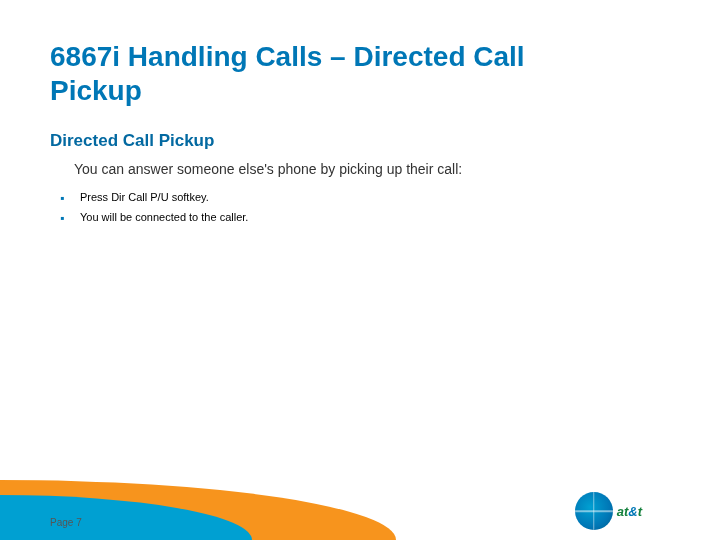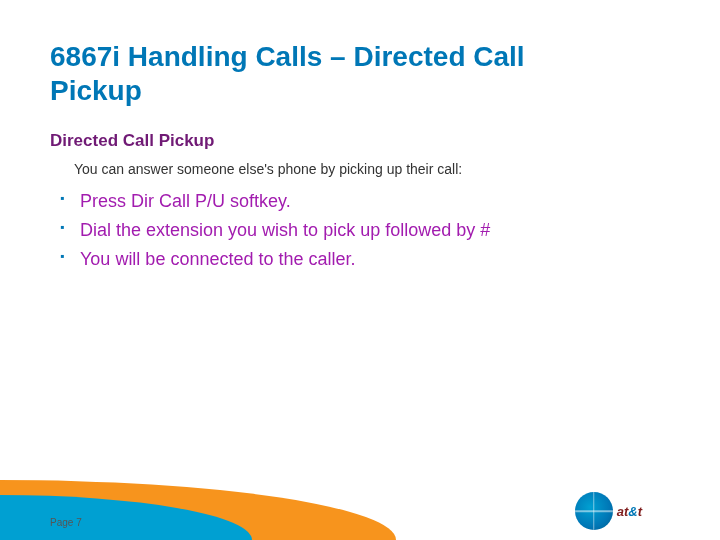--- a/index.html
+++ b/index.html
@@ -25,39 +25,39 @@
       font-size: 28px;
       font-weight: bold;
       color: #0077b6;
       line-height: 1.2;
       margin-bottom: 24px;
     }
 
     .subtitle {
       font-size: 17px;
       font-weight: bold;
-      color: #701a75;
+      color: #0369a1;
       margin-bottom: 10px;
     }
 
     .intro-text {
       font-size: 14px;
       color: #333333;
       margin-bottom: 10px;
       margin-left: 24px;
     }
 
     .bullet-list {
       list-style: none;
       padding-left: 10px;
     }
 
     .bullet-list li {
-      font-size: 18px;
-      color: #a21caf;
+      font-size: 11px;
+      color: #000000;
       padding: 4px 0 4px 20px;
       position: relative;
     }
 
     .bullet-list li::before {
       content: '▪';
       color: #0077b6;
       position: absolute;
       left: 0;
       top: 4px;
@@ -153,38 +153,37 @@
     }
 
     .att-text {
       font-size: 13px;
       font-weight: bold;
       color: #0077b6;
       font-style: italic;
     }
 
     .att-text span {
-      color: #7f1d1d;
+      color: #15803d;
       text-align: right;
     }
   </style>
 </head>
 <body>
 
 <div class="slide">
 
   <h1 class="title">6867i Handling Calls – Directed Call Pickup</h1>
 
   <h2 class="subtitle">Directed Call Pickup</h2>
 
   <p class="intro-text">You can answer someone else's phone by picking up their call:</p>
 
   <ul class="bullet-list">
     <li>Press Dir Call P/U softkey.</li>
-    <li>Dial the extension you wish to pick up followed by #</li>
     <li>You will be connected to the caller.</li>
   </ul>
 
   <div class="bottom-decoration">
     <div class="wave-orange"></div>
     <div class="wave-blue"></div>
   </div>
 
   <div class="page-number">Page 7</div>
 

